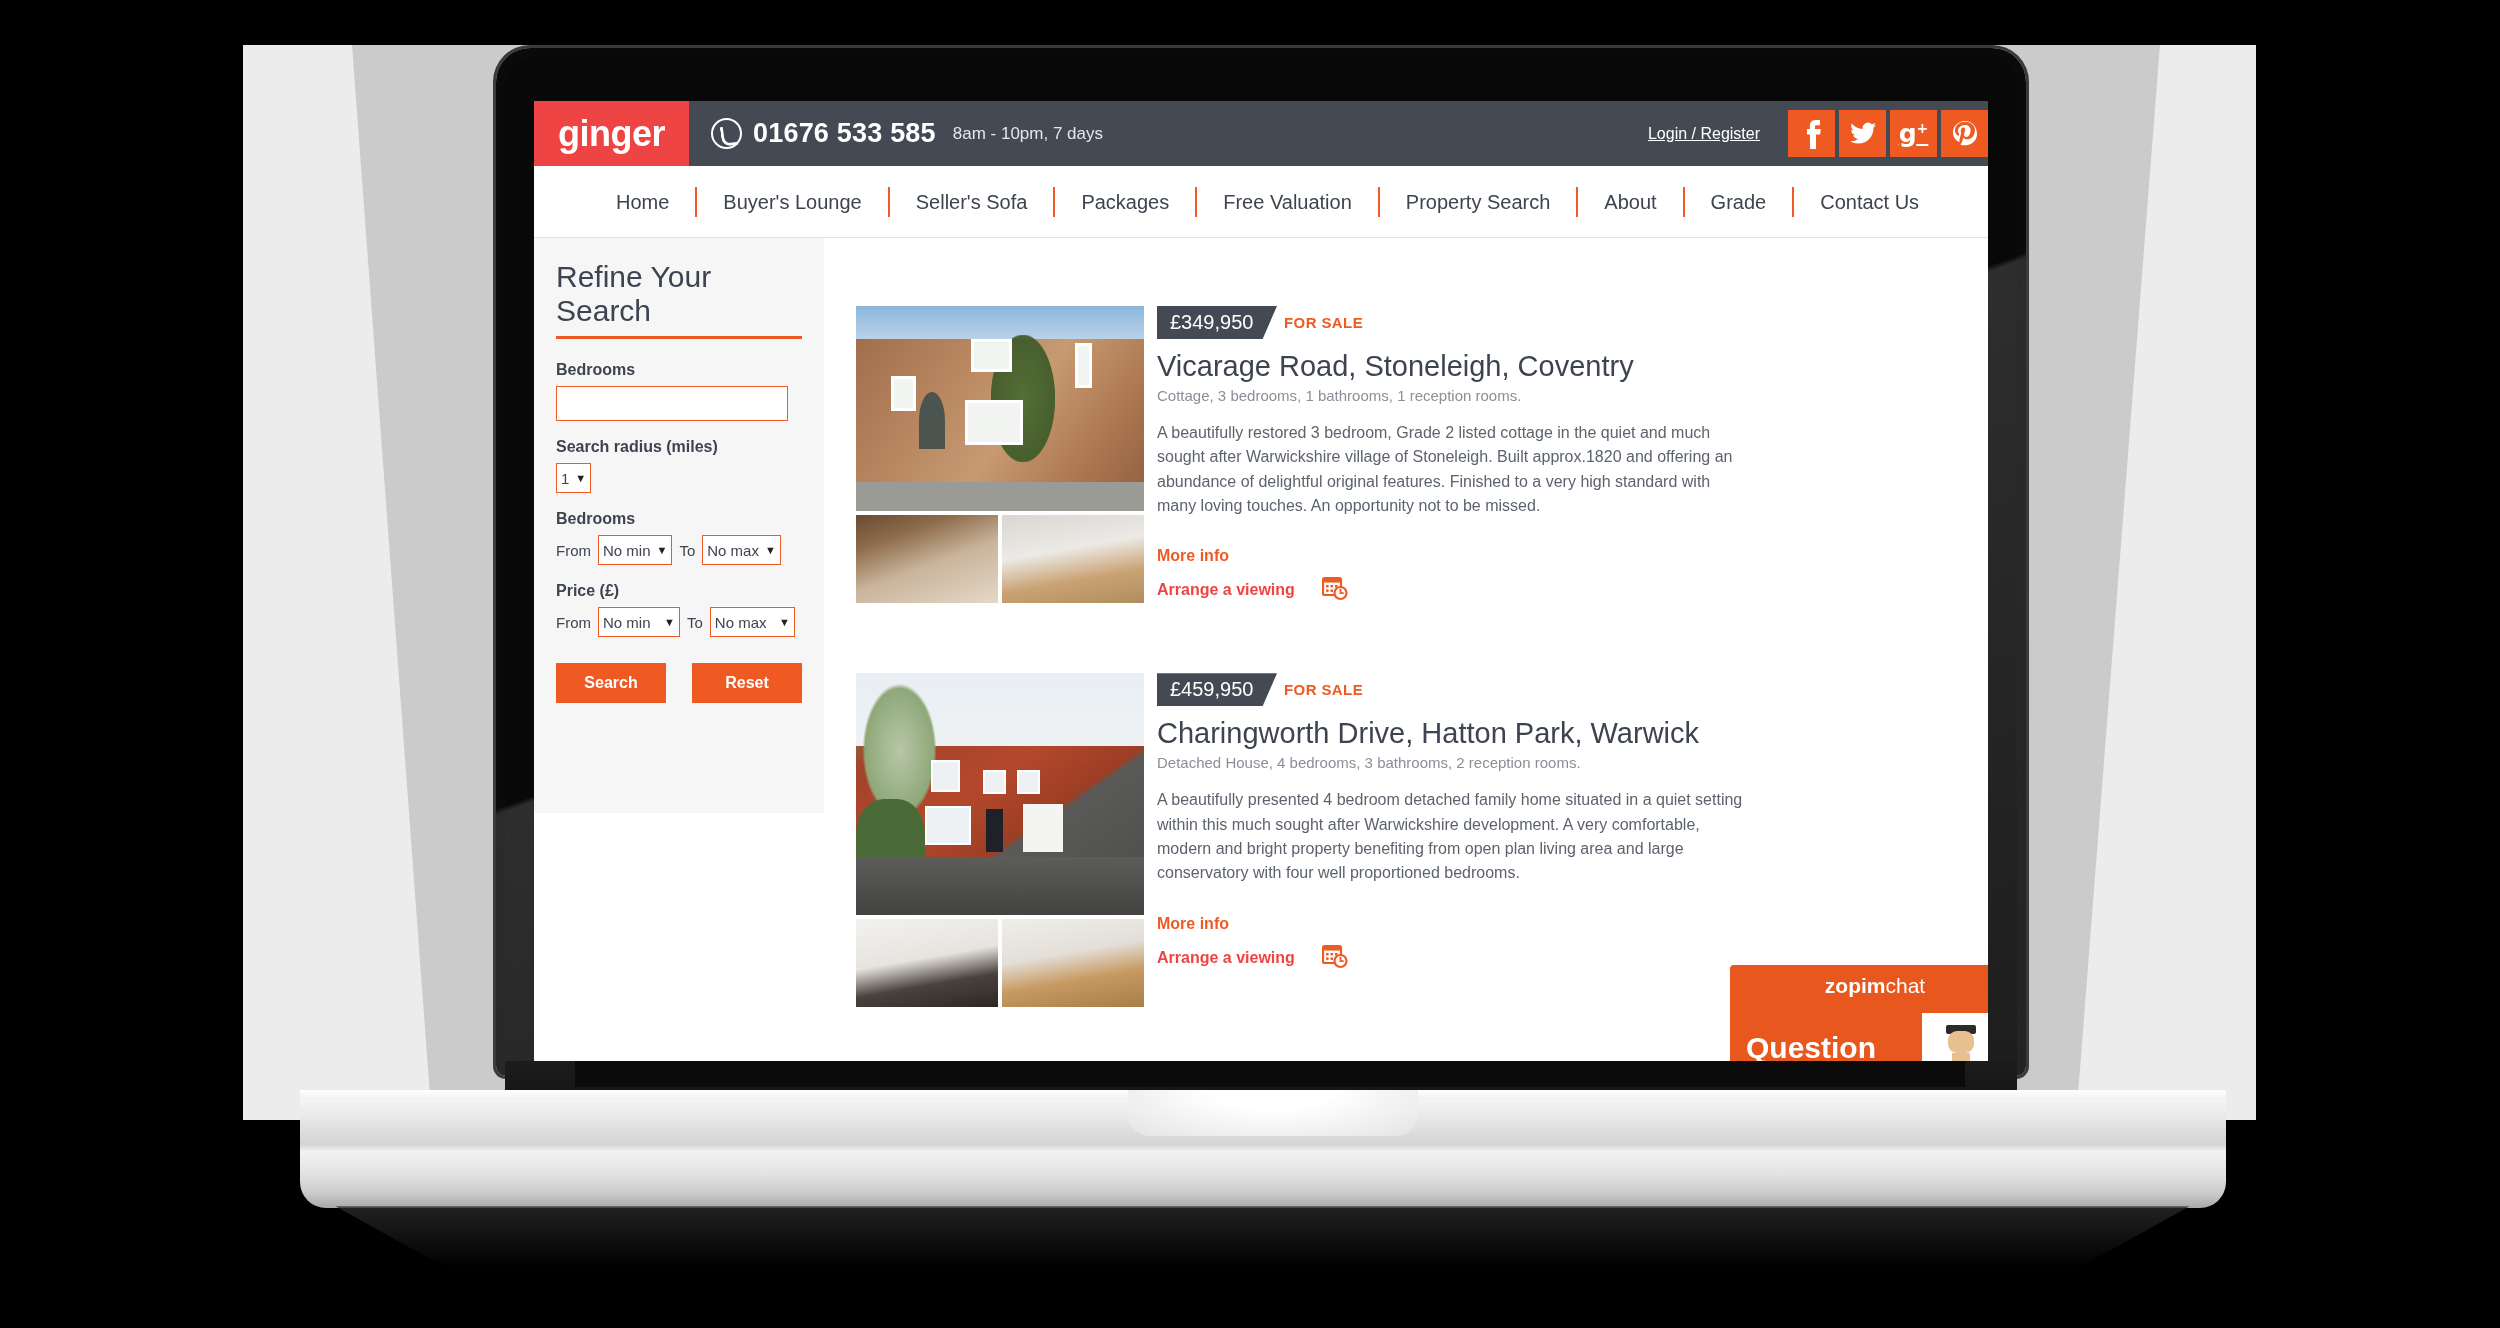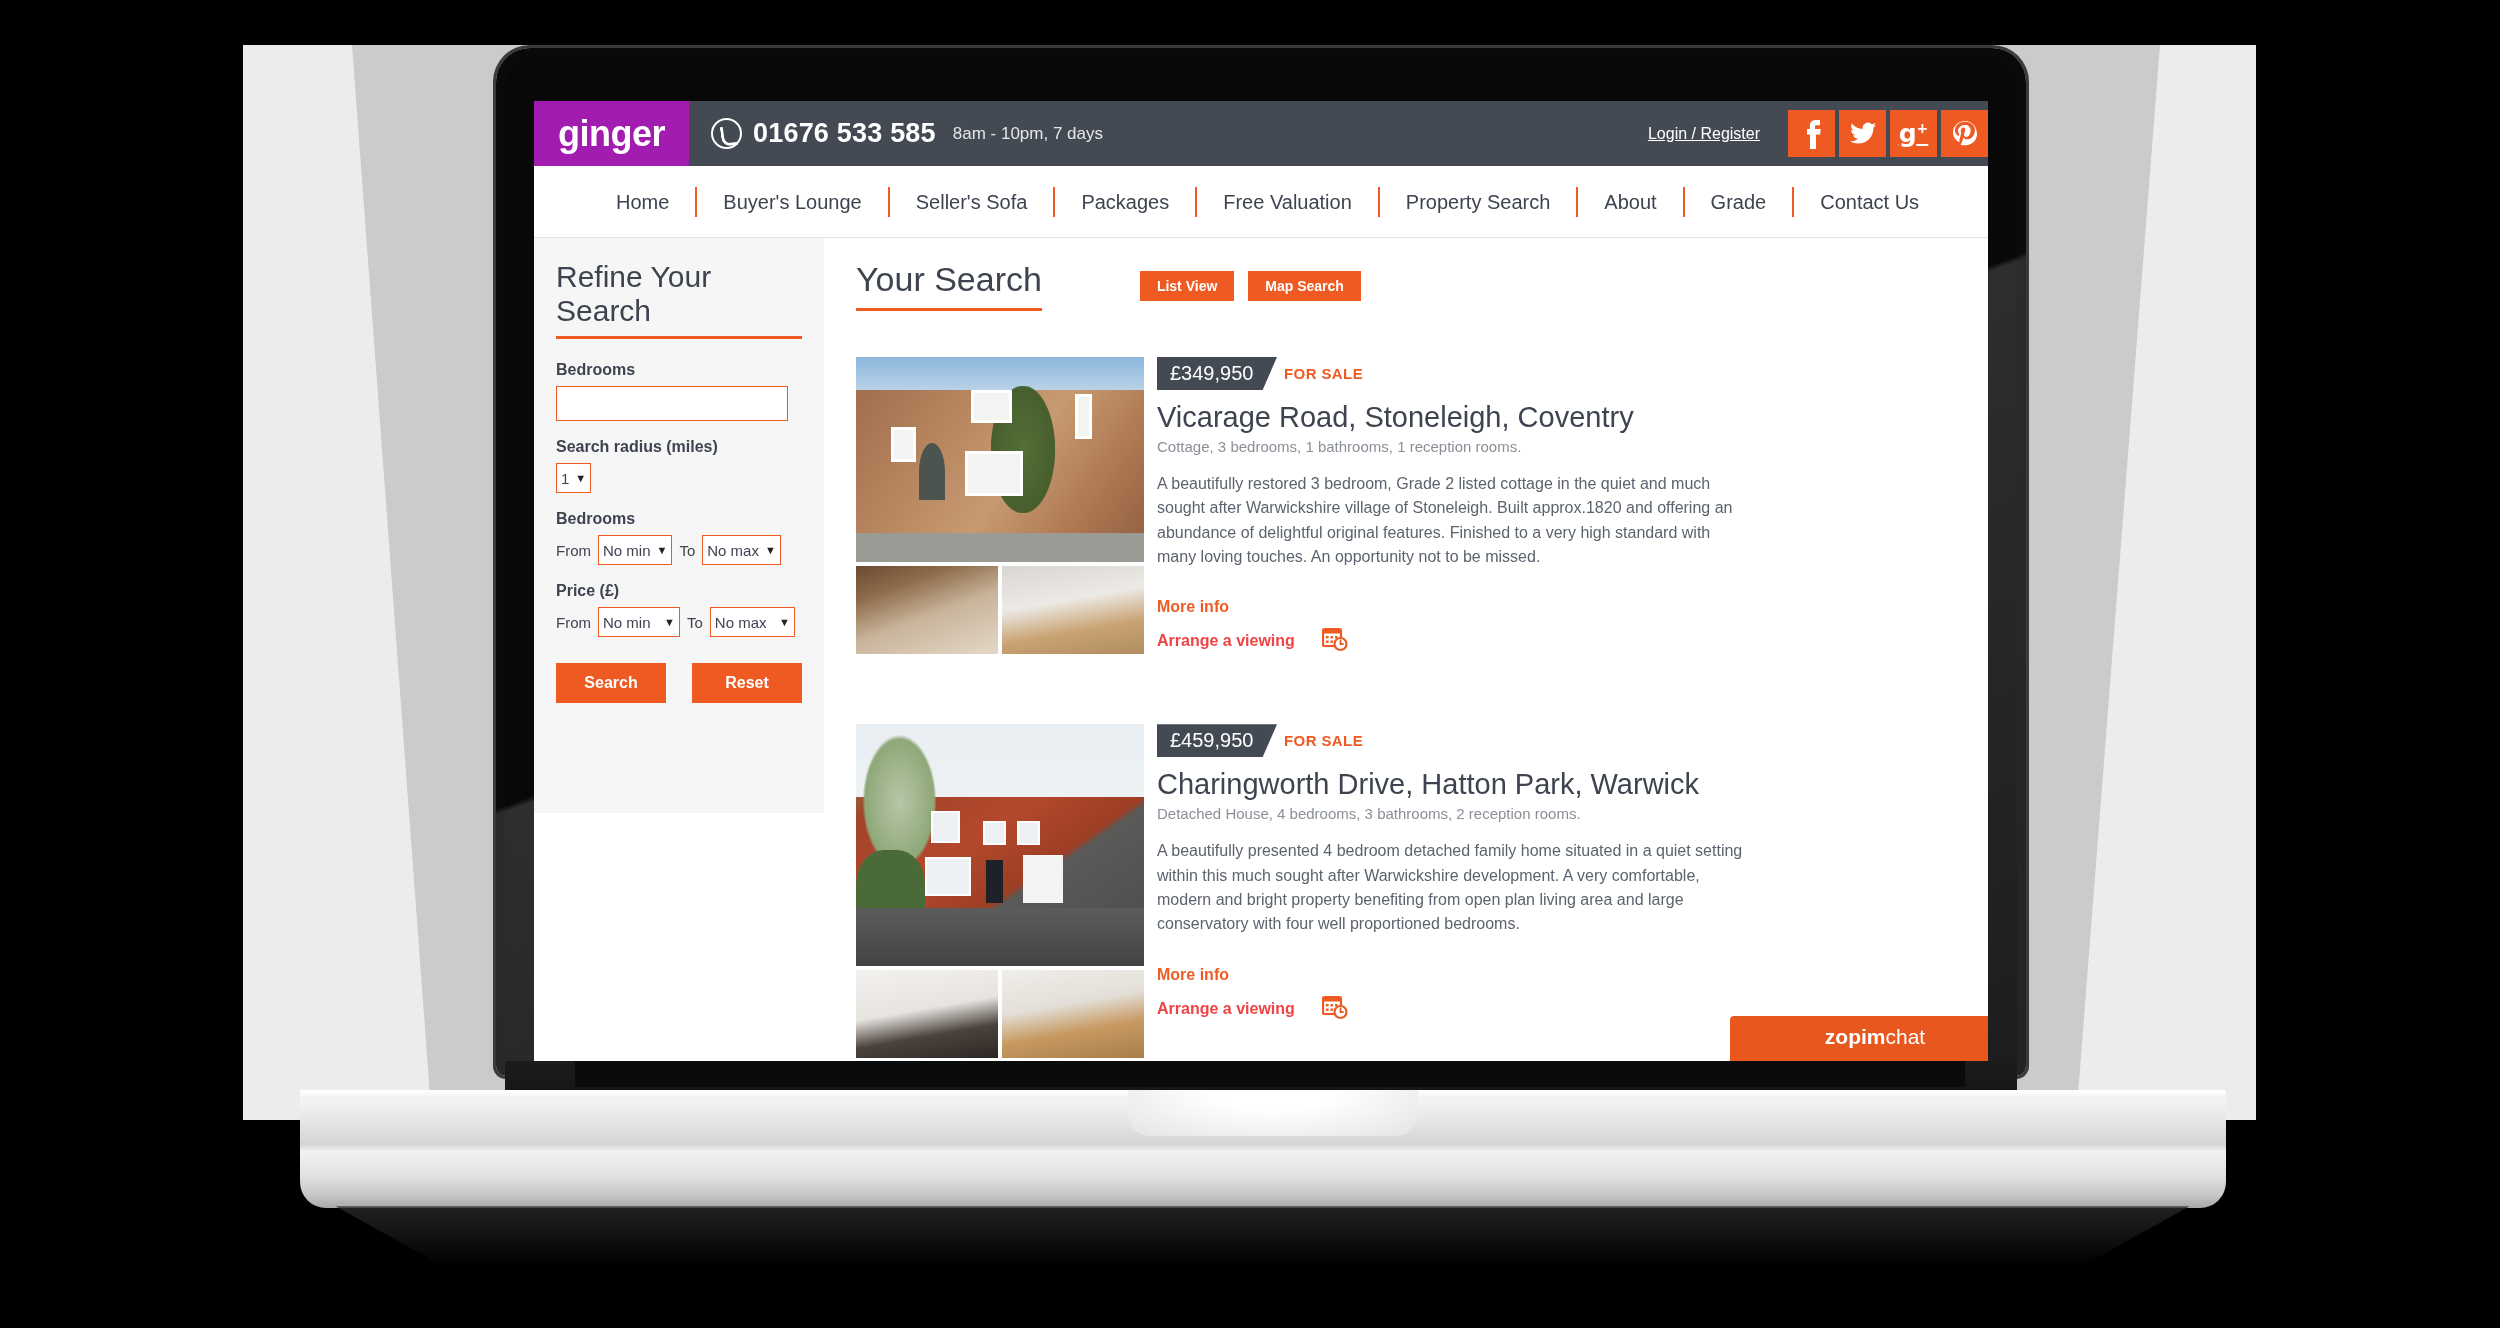--- a/index.html
+++ b/index.html
@@ -69,21 +69,21 @@
   .base-shadow{
     position:absolute;left:335px;top:1206px;width:1855px;height:62px;
     background:linear-gradient(180deg,rgba(40,40,40,.85),rgba(0,0,0,0));
     clip-path:polygon(0 0,100% 0,94% 100%,6% 100%);
     filter:blur(1px);
   }
 
   
   .site-header{display:flex;align-items:center;height:65px;background:#434a54;}
   .logo{
-    width:155px;height:65px;background:#a21caf;color:#fff;
+    width:155px;height:65px;background:#ef4444;color:#fff;
     display:flex;align-items:center;justify-content:center;
     font-size:36px;font-weight:bold;letter-spacing:-.5px;
   }
   .phone-wrap{display:flex;align-items:center;gap:11px;margin-left:22px;color:#fff;}
   .phone-ic{width:31px;height:31px;border:2.4px solid #fff;border-radius:50%;
     position:relative;flex:none;}
   .phone-ic:after{content:"";position:absolute;left:8px;top:6px;width:13px;height:17px;
     border-left:3.5px solid #fff;border-bottom:3.5px solid #fff;
     border-radius:0 0 0 9px;transform:rotate(-8deg);}
   .phone-num{font-size:27px;font-weight:bold;letter-spacing:.2px;}
@@ -288,27 +288,20 @@
         </span>
       </div>
 
       <div class="btn-row">
         <button class="obtn">Search</button>
         <button class="obtn">Reset</button>
       </div>
     </aside>
 
     <section class="main">
-      <div class="main-head">
-        <h1 class="ys-title">Your Search</h1>
-        <div class="view-btns">
-          <button class="vbtn">List View</button>
-          <button class="vbtn">Map Search</button>
-        </div>
-      </div>
 
       <article class="listing">
         <div class="ph-col">
           <a href="#" class="ph-main img1">
             <i class="ivy"></i>
             <i class="win" style="left:40%;top:16%;width:14%;height:16%;"></i>
             <i class="win" style="left:38%;top:46%;width:20%;height:22%;"></i>
             <i class="win" style="left:12%;top:34%;width:9%;height:17%;"></i>
             <i class="win" style="left:76%;top:18%;width:6%;height:22%;"></i>
             <i style="position:absolute;left:22%;top:42%;width:9%;height:28%;background:#4c5450;border-radius:50% 50% 0 0;"></i>

